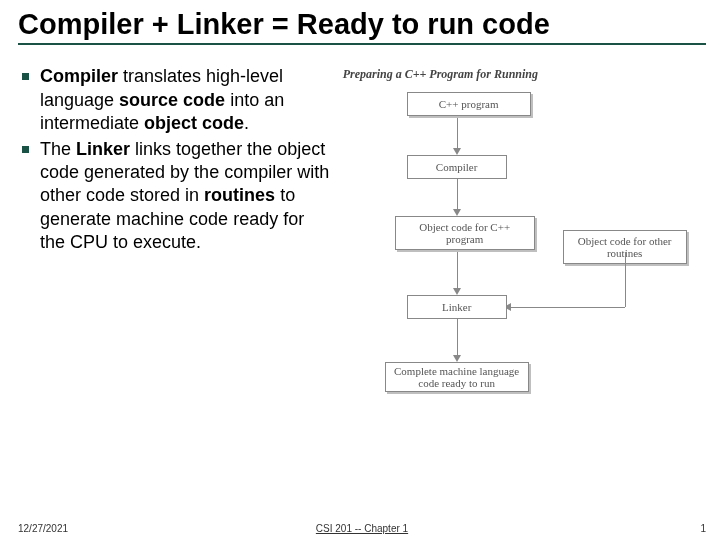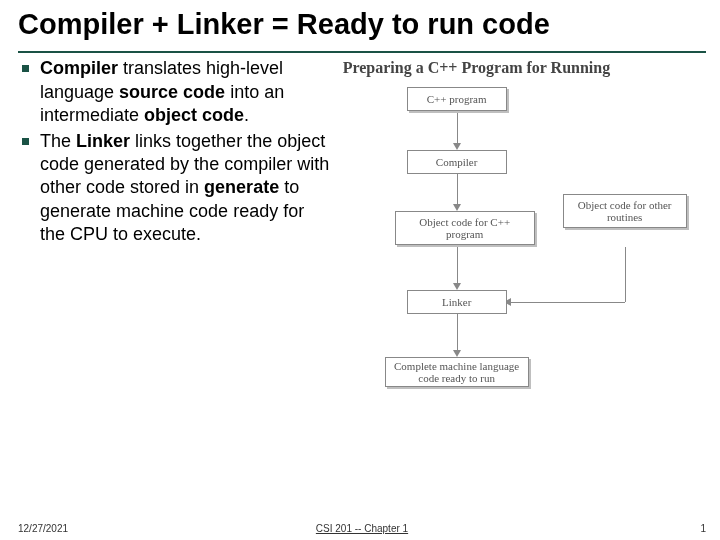--- a/index.html
+++ b/index.html
@@ -13,22 +13,22 @@
   }
   .slide {
     position: absolute;
     left: 18px;
     top: 8px;
     right: 14px;
     bottom: 6px;
   }
   .title-wrap {
     border-bottom: 2px solid #1a5245;
-    padding-bottom: 10px;
-    margin-bottom: 4px;
+    padding-bottom: 2px;
+    margin-bottom: 20px;
   }
   .title {
     font-size: 29px;
     color: #000;
     line-height: 1.15;
   }
   .content {
     display: flex;
     gap: 4px;
   }
@@ -56,22 +56,23 @@
     height: 7px;
     background: #1a5245;
   }
   .right-col {
     width: 54%;
     position: relative;
     padding-top: 2px;
   }
   .diagram-hdr {
     font-family: Georgia, 'Times New Roman', serif;
+    font-style: italic;
     font-weight: bold;
-    font-size: 16px;
+    font-size: 12px;
     color: #444;
     text-align: left;
     padding-left: 6px;
     margin-bottom: 10px;
   }
   .diagram {
     position: relative;
     height: 392px;
   }
   .dbox {
@@ -132,41 +133,41 @@
 
   <div class="title-wrap">
     <h1 class="title">Compiler + Linker = Ready to run code</h1>
   </div>
 
   <div class="content">
 
     <div class="left-col">
       <ul class="bullets">
         <li><b>Compiler</b> translates high-level language <b>source code</b> into an intermediate <b>object code</b>.</li>
-        <li>The <b>Linker</b> links together the object code generated by the compiler with other code stored in <b>generate</b> to generate machine code ready for the CPU to execute.</li>
+        <li>The <b>Linker</b> links together the object code generated by the compiler with other code stored in <b>routines</b> to generate machine code ready for the CPU to execute.</li>
       </ul>
     </div>
 
     <div class="right-col">
       <div class="diagram-hdr">Preparing a C++ Program for Running</div>
 
       <div class="diagram">
 
-        <div class="dbox shadow" style="left:70px; top:0px; width:100px; height:24px;">C++ program</div>
+        <div class="dbox shadow" style="left:70px; top:0px; width:124px; height:24px;">C++ program</div>
         <div class="vline" style="left:120px; top:26px; height:30px;"></div>
         <div class="arrow-down" style="left:116px; top:56px;"></div>
 
         <div class="dbox" style="left:70px; top:63px; width:100px; height:24px;">Compiler</div>
         <div class="vline" style="left:120px; top:87px; height:30px;"></div>
         <div class="arrow-down" style="left:116px; top:117px;"></div>
 
         <div class="dbox shadow" style="left:58px; top:124px; width:140px; height:34px;">Object code for
 C++ program</div>
 
-        <div class="dbox shadow" style="left:226px; top:107px; width:124px; height:34px;">Object code for
+        <div class="dbox shadow" style="left:226px; top:138px; width:124px; height:34px;">Object code for
 other routines</div>
 
         <div class="vline" style="left:120px; top:160px; height:36px;"></div>
         <div class="arrow-down" style="left:116px; top:196px;"></div>
 
         <div class="vline" style="left:288px; top:160px; height:55px;"></div>
         <div class="hline" style="left:174px; top:215px; width:114px;"></div>
         <div class="arrow-right" style="left:167px; top:211px; transform: scaleX(-1);"></div>
 
         <div class="dbox" style="left:70px; top:203px; width:100px; height:24px;">Linker</div>

